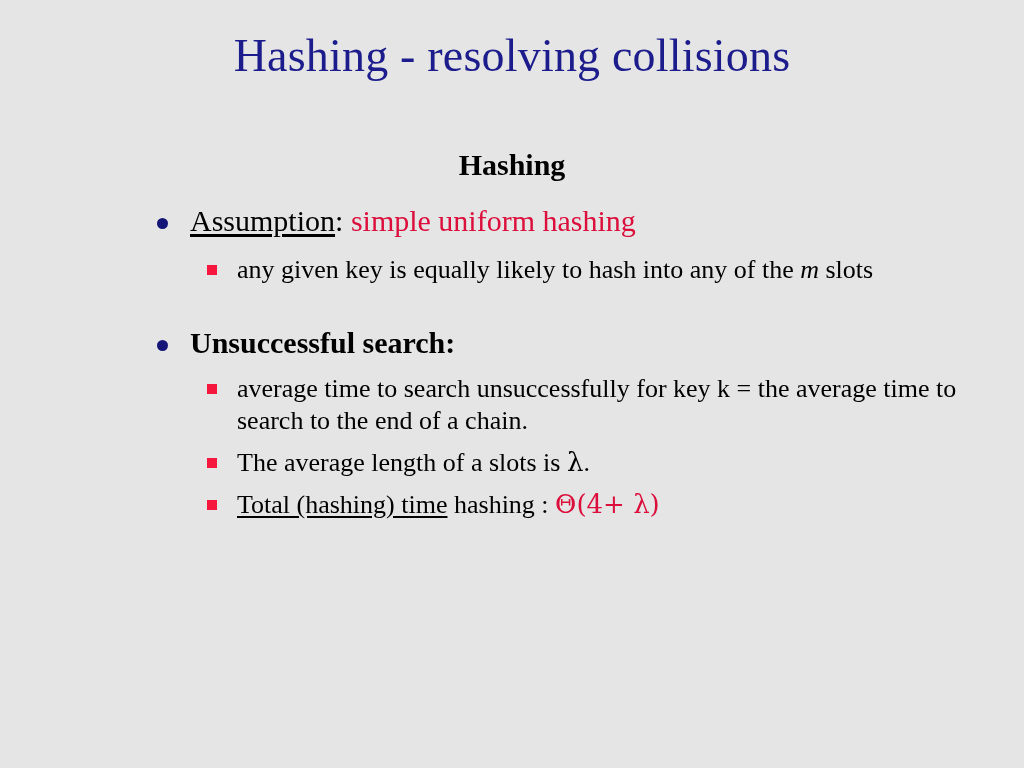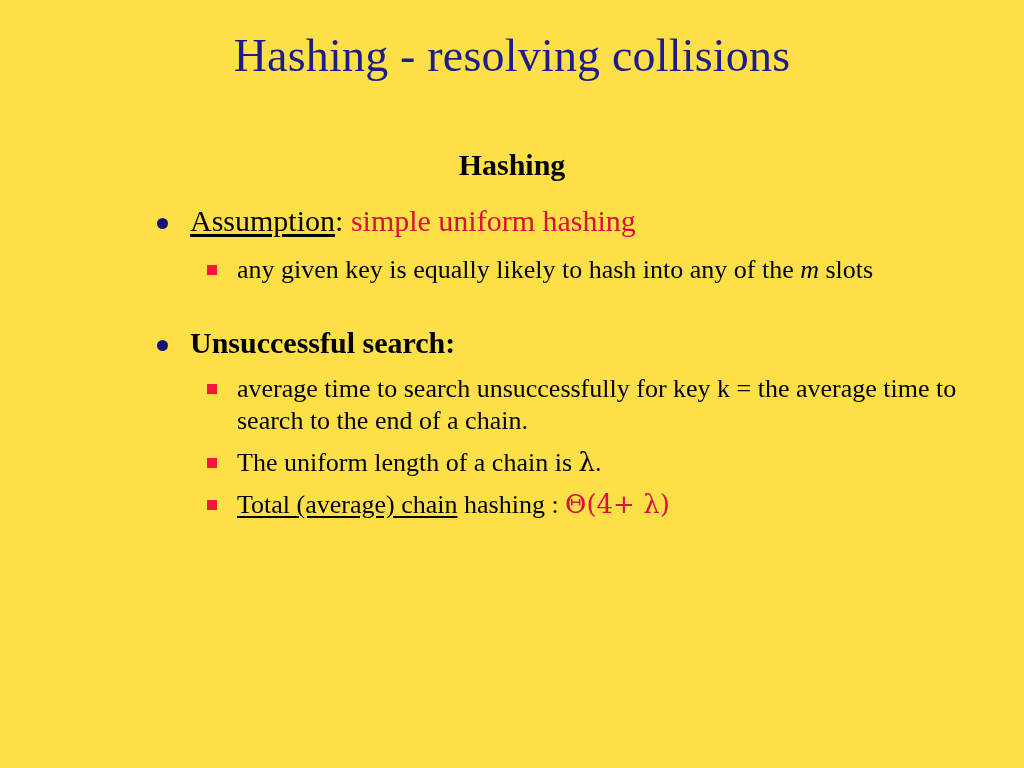--- a/index.html
+++ b/index.html
@@ -12,21 +12,21 @@
     height: 768px;
     overflow: hidden;
     font-family: "Liberation Serif", "DejaVu Serif", serif;
     color: #000000;
     -webkit-font-smoothing: antialiased;
   }
   .slide {
     position: relative;
     width: 1024px;
     height: 768px;
-    background: #fde047;
+    background: #e5e5e5;
   }
 
   
   .slide-title {
     position: absolute;
     left: 0;
     top: 32px;
     width: 1024px;
     text-align: center;
     font-size: 46px;
@@ -133,22 +133,22 @@
       <span>Unsuccessful search:</span>
     </div>
 
     <div class="l2 sp-3">
       <span class="sq"></span>
       <span>average time to search unsuccessfully for key k = the average time to search to the end of a chain.</span>
     </div>
 
     <div class="l2 sp-4">
       <span class="sq"></span>
-      <span>The uniform length of a chain is </span><span class="sym">λ</span><span>.</span>
+      <span>The average length of a slots is </span><span class="sym">λ</span><span>.</span>
     </div>
 
     <div class="l2 sp-4">
       <span class="sq"></span>
-      <span class="u">Total (average) chain</span><span> hashing :  </span><span class="red sym nowrap">Θ(4+ λ)</span>
+      <span class="u">Total (hashing) time</span><span> hashing :  </span><span class="red sym nowrap">Θ(4+ λ)</span>
     </div>
 
   </div>
 </div>
 
 </body></html>

